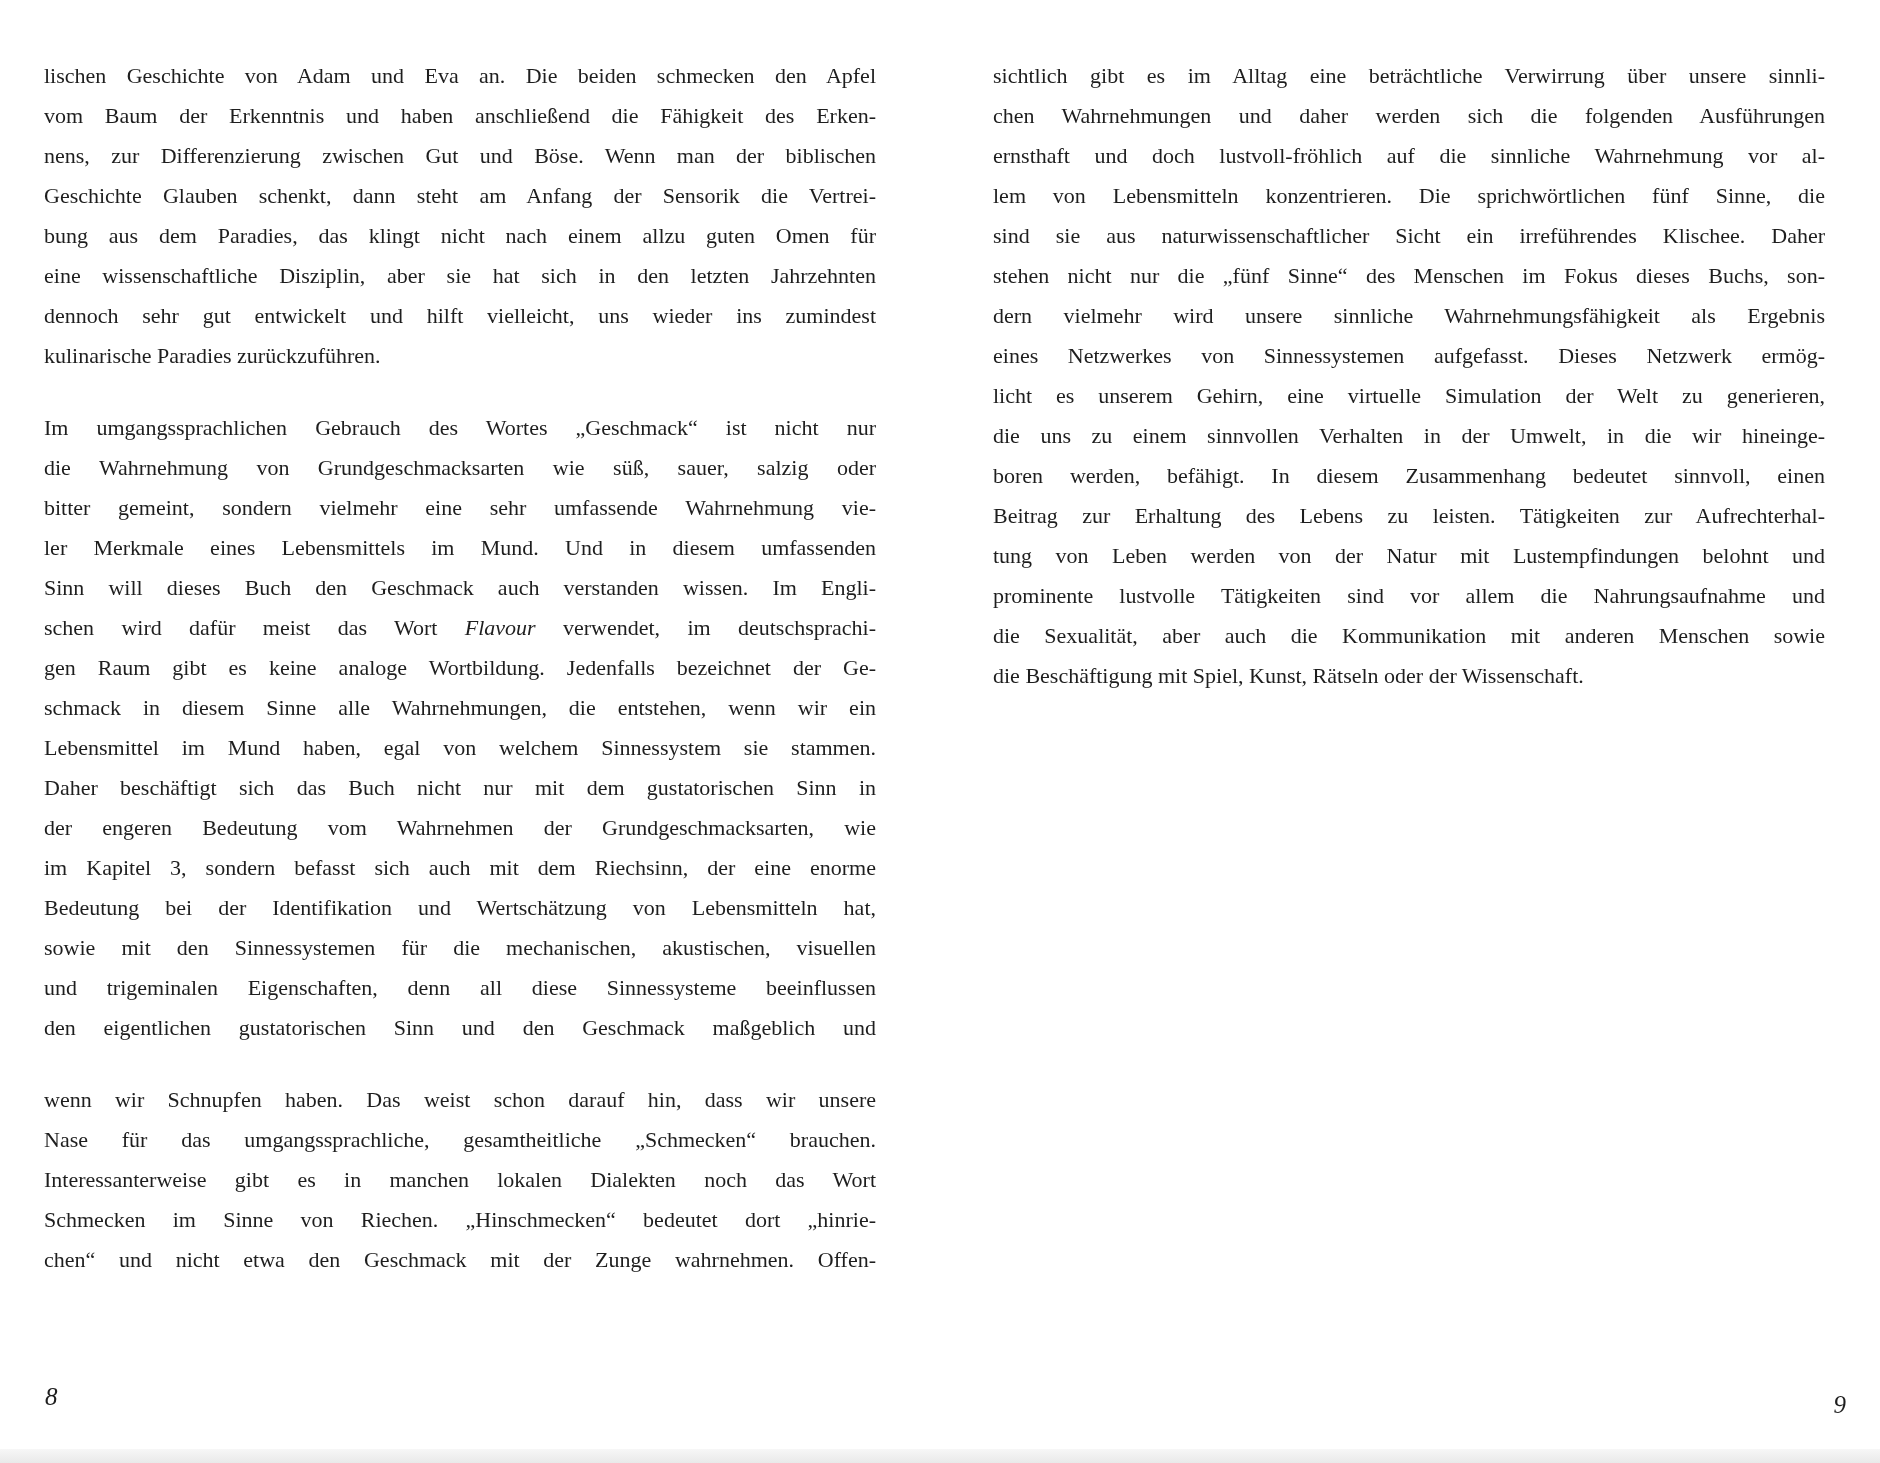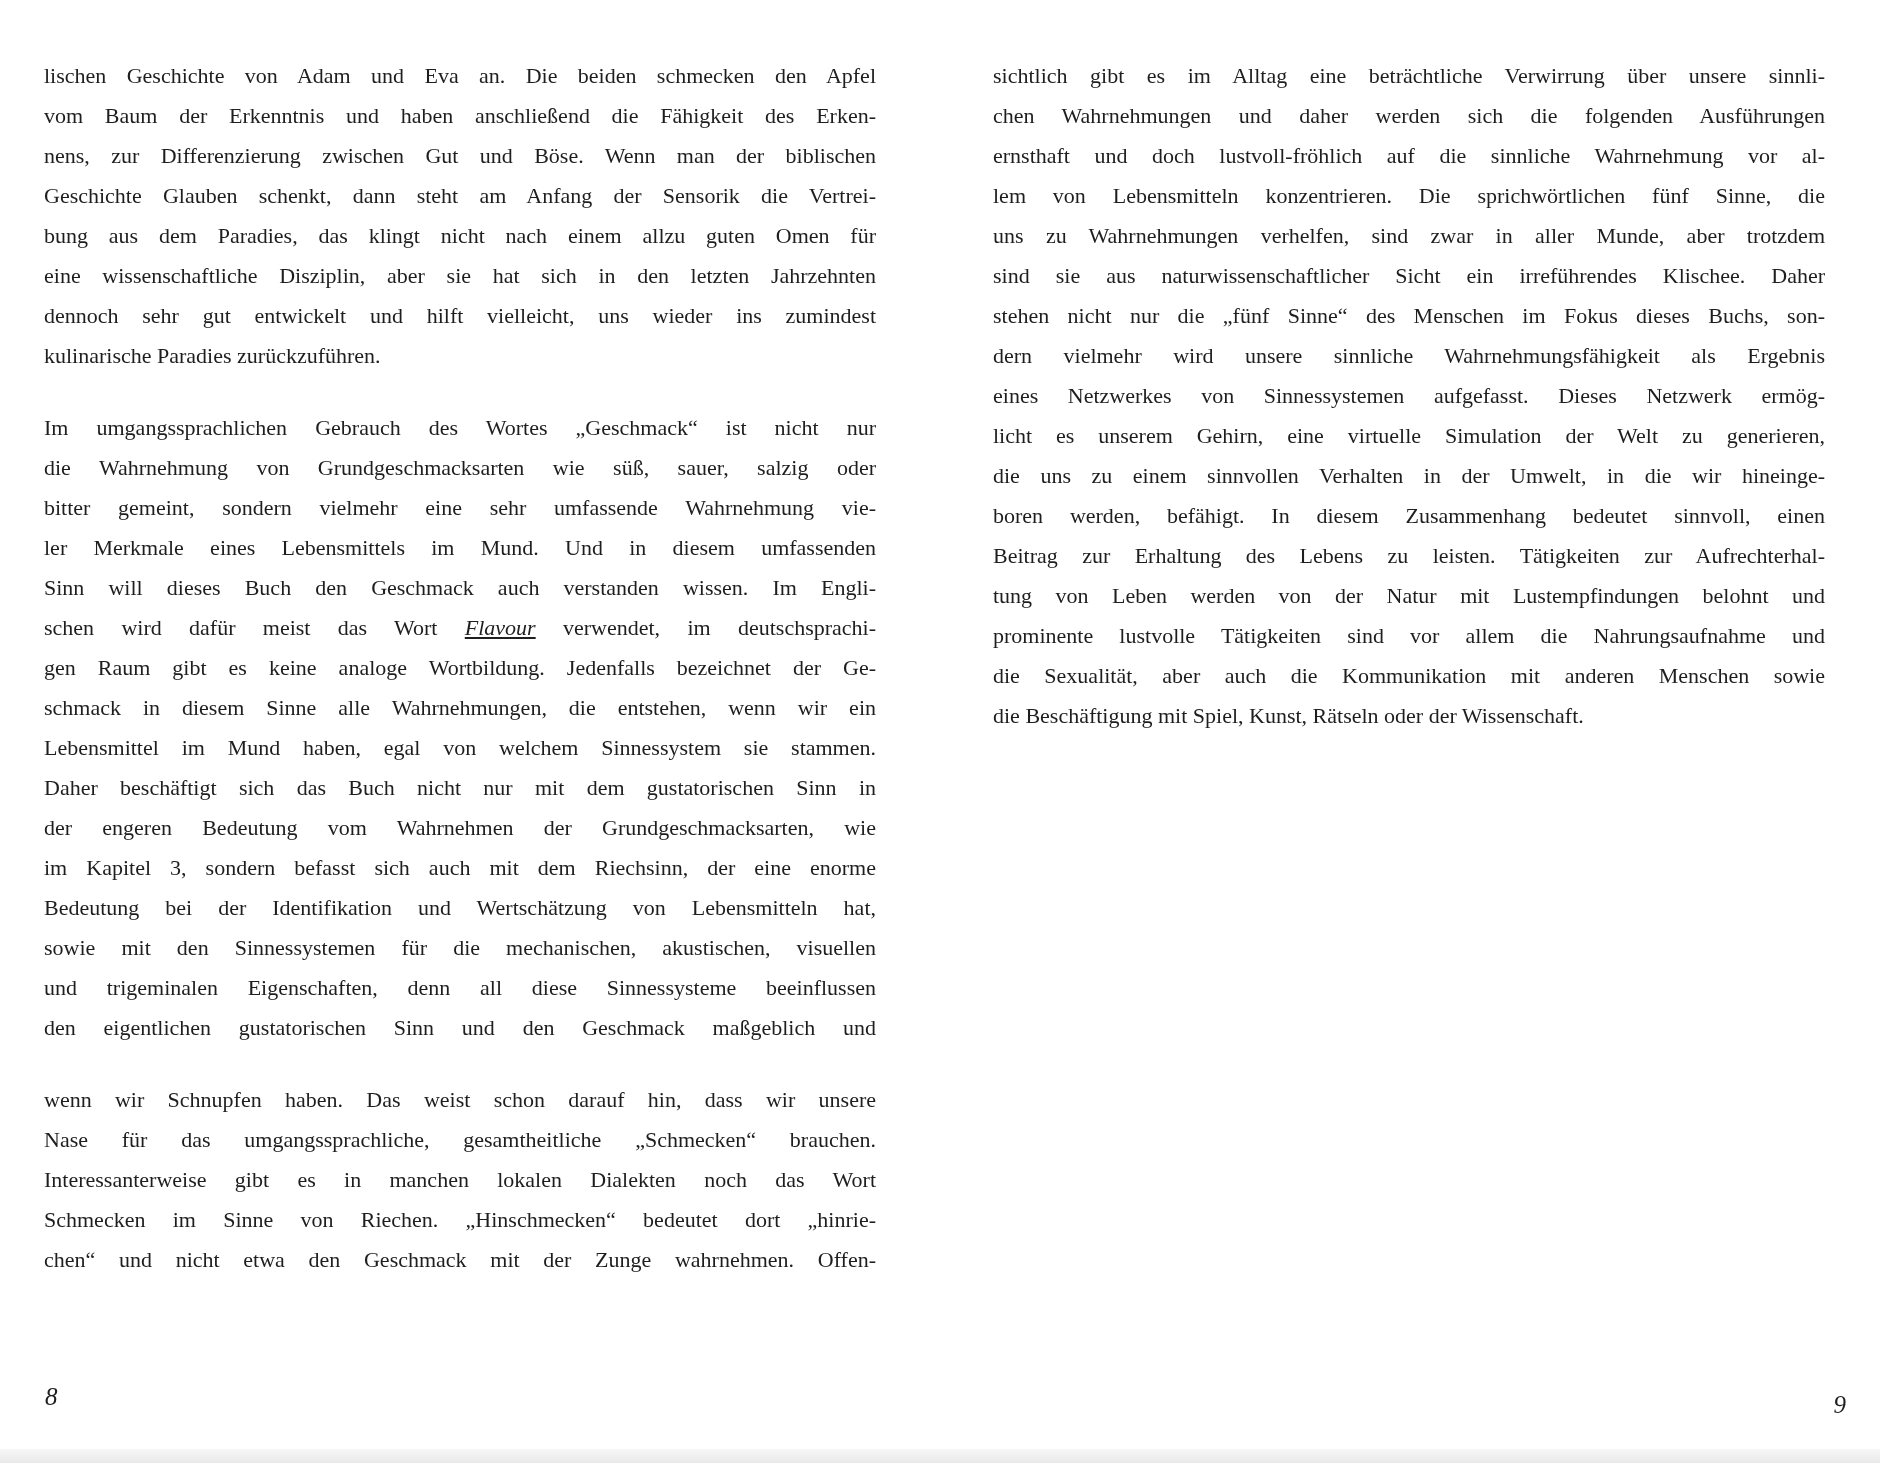--- a/index.html
+++ b/index.html
@@ -20,21 +20,21 @@
   .page-textblock .line{
     font-size:22px;line-height:40px;
     text-align:justify;
     text-align-last:justify;
     white-space:normal;
   }
   .page-textblock .line.para-end{
     text-align-last:auto;
   }
   .paragraph + .paragraph{margin-top:32px;}
-  em{font-style:italic;text-decoration:underline;}
+  em{font-style:italic;}
   #left-text{left:44px;}
   #right-text{left:969px;margin-left:24px;}
   .pagenum{
     position:absolute;
     font-style:italic;
     font-size:25px;line-height:30px;
   }
   #pagenum-left{left:45px;top:1382px;}
   #pagenum-right{left:1013px;width:833px;text-align:right;top:1390px;}
   .bottom-edge{
@@ -84,21 +84,20 @@
         <div class="line">chen“ und nicht etwa den Geschmack mit der Zunge wahrnehmen. Offen-</div>
       </div>
     </div>
 
   <div id="right-text" class="page-textblock">
       <div class="paragraph">
         <div class="line">sichtlich gibt es im Alltag eine beträchtliche Verwirrung über unsere sinnli-</div>
         <div class="line">chen Wahrnehmungen und daher werden sich die folgenden Ausführungen</div>
         <div class="line">ernsthaft und doch lustvoll-fröhlich auf die sinnliche Wahrnehmung vor al-</div>
         <div class="line">lem von Lebensmitteln konzentrieren. Die sprichwörtlichen fünf Sinne, die</div>
-        <div class="line">uns zu Wahrnehmungen verhelfen, sind zwar in aller Munde, aber trotzdem</div>
         <div class="line">sind sie aus naturwissenschaftlicher Sicht ein irreführendes Klischee. Daher</div>
         <div class="line">stehen nicht nur die „fünf Sinne“ des Menschen im Fokus dieses Buchs, son-</div>
         <div class="line">dern vielmehr wird unsere sinnliche Wahrnehmungsfähigkeit als Ergebnis</div>
         <div class="line">eines Netzwerkes von Sinnessystemen aufgefasst. Dieses Netzwerk ermög-</div>
         <div class="line">licht es unserem Gehirn, eine virtuelle Simulation der Welt zu generieren,</div>
         <div class="line">die uns zu einem sinnvollen Verhalten in der Umwelt, in die wir hineinge-</div>
         <div class="line">boren werden, befähigt. In diesem Zusammenhang bedeutet sinnvoll, einen</div>
         <div class="line">Beitrag zur Erhaltung des Lebens zu leisten. Tätigkeiten zur Aufrechterhal-</div>
         <div class="line">tung von Leben werden von der Natur mit Lustempfindungen belohnt und</div>
         <div class="line">prominente lustvolle Tätigkeiten sind vor allem die Nahrungsaufnahme und</div>

